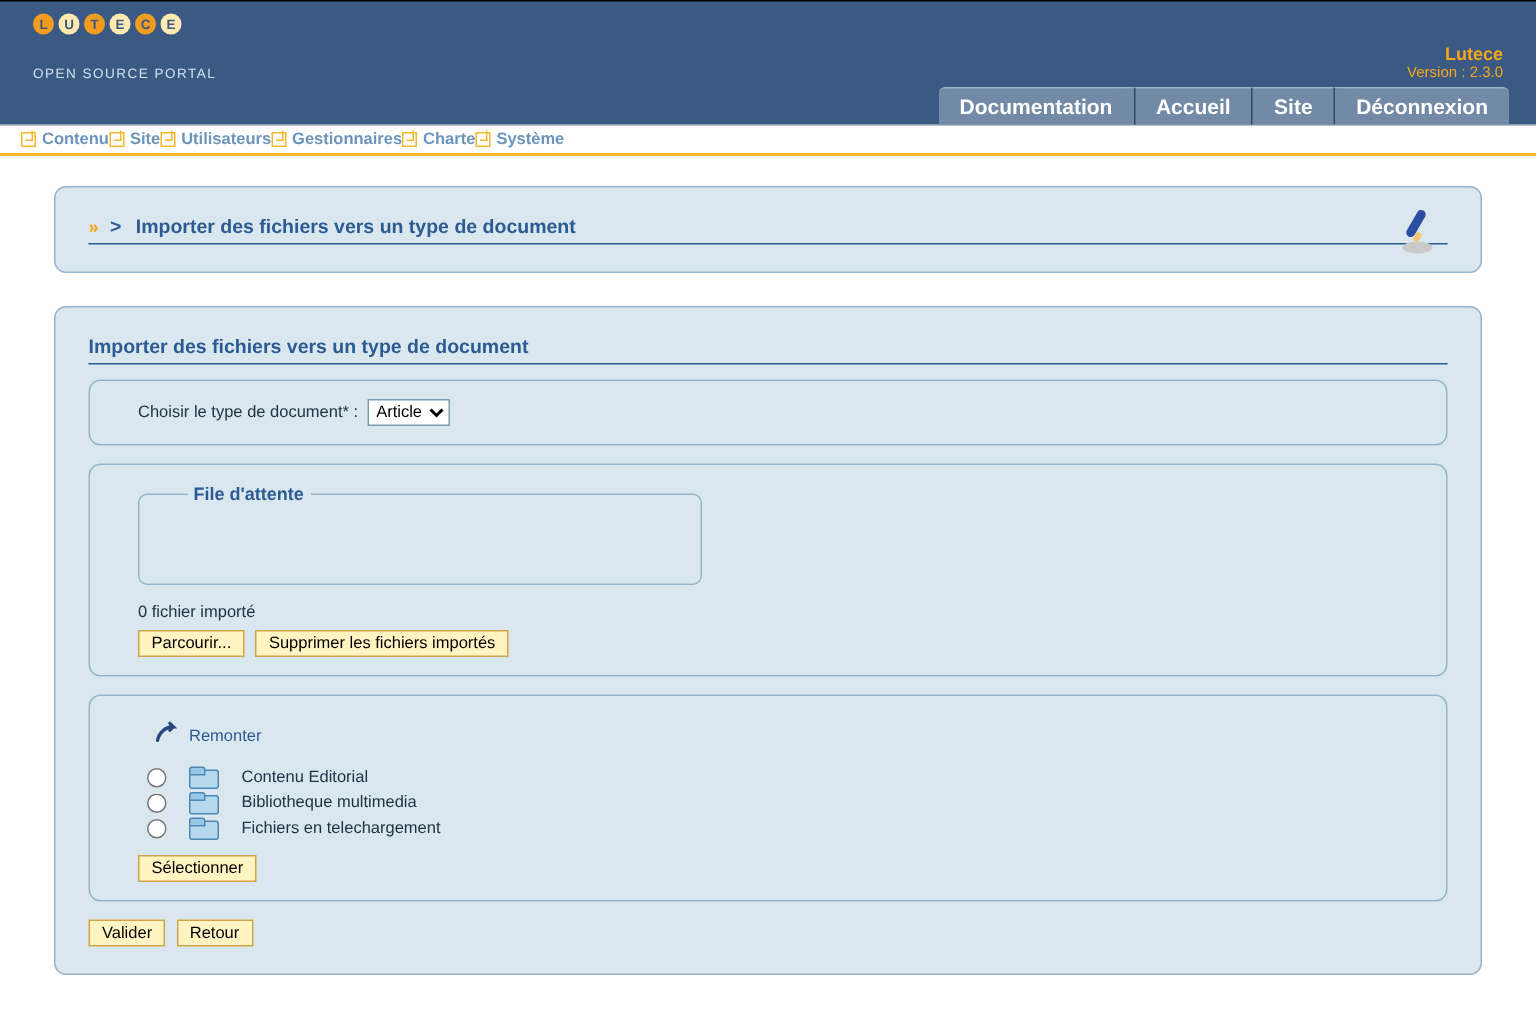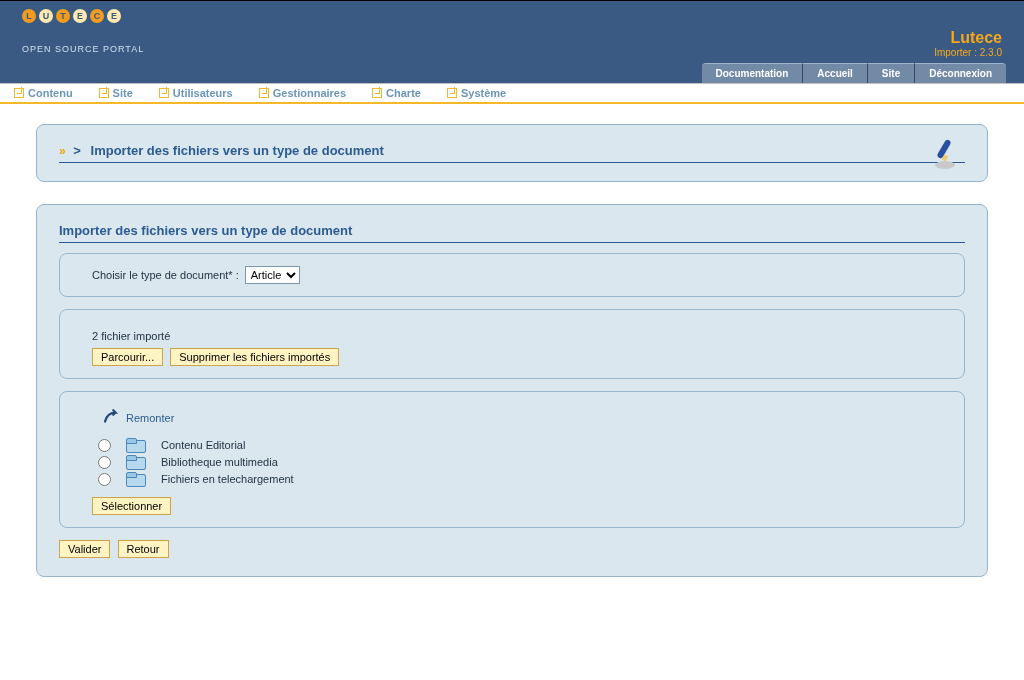--- a/index.html
+++ b/index.html
@@ -17,28 +17,28 @@
 html,body{margin:0;padding:0;font-family:Verdana,Arial,sans-serif;font-size:11px;color:#223344;background:#fff;}
 
 .topbar{background:var(--top-bg);height:82px;position:relative;border-top:1px solid #000;}
 .logo-block{position:absolute;left:22px;top:8px;color:#fff;}
 .logo-circles{display:flex;gap:3px;}
 .logo-circles span{display:inline-flex;width:14px;height:14px;border-radius:50%;align-items:center;justify-content:center;font-weight:bold;font-size:9px;color:#3a5a84;}
 .c-o{background:#f29c1f;color:#fff;}
 .c-y{background:#ffe9b0;}
 .portal-text{font-size:9px;letter-spacing:1px;color:#cfe0ef;margin-top:21px;}
 .brand-right{position:absolute;right:22px;top:28px;text-align:right;}
-.brand-right .name{color:#f8a71a;font-weight:bold;font-size:16px;}
+.brand-right .name{color:#f8a71a;font-weight:bold;font-size:12px;}
 .brand-right .ver{color:#f8a71a;font-size:10px;}
 .top-tabs{position:absolute;right:18px;bottom:0;display:flex;}
-.top-tabs div{background:var(--tab-bg);color:#fff;font-weight:bold;font-size:10px;padding:4px 14px;border-left:1px solid var(--tab-sep);border-top:1px solid #9db4cd;cursor:pointer;}
+.top-tabs div{background:var(--tab-bg);color:#fff;font-weight:bold;font-size:14px;padding:4px 14px;border-left:1px solid var(--tab-sep);border-top:1px solid #9db4cd;cursor:pointer;}
 .top-tabs div:first-child{border-left:none;border-top-left-radius:4px;}
 .top-tabs div:last-child{border-top-right-radius:4px;}
 
-.menubar{background:#fff;border-top:1px solid #c0c0c0;border-bottom:2px solid #f5b82a;padding:3px 14px;display:flex;gap:26px;align-items:flex-end;}
+.menubar{background:#fff;border-top:1px solid #c0c0c0;border-bottom:2px solid #f5b82a;padding:3px 14px;display:flex;align-items:flex-end;}
 .menubar .item{display:flex;align-items:center;gap:4px;color:#6b95bb;font-weight:bold;cursor:pointer;}
 .menubar .marker{width:8px;height:8px;border:1px solid #f5b82a;display:inline-block;position:relative;}
 .menubar .marker:after{content:"";position:absolute;left:2px;top:-2px;width:4px;height:6px;border-right:1px solid #f5b82a;border-bottom:1px solid #f5b82a;}
 
 .page{padding:20px 36px;}
 .panel{background:var(--light-panel);border:1px solid var(--border);border-radius:8px;padding:18px 22px;position:relative;}
 .panel + .panel{margin-top:22px;}
 .breadcrumb{color:var(--section-title);font-weight:bold;font-size:13px;border-bottom:1px solid var(--section-title);padding-bottom:4px;display:flex;align-items:center;gap:6px;}
 .bc-arrows{color:#f5a200;font-size:12px;letter-spacing:-2px;}
 .bc-sep{color:var(--section-title);}
@@ -73,21 +73,21 @@
       <span class="c-y">U</span>
       <span class="c-o">T</span>
       <span class="c-y">E</span>
       <span class="c-o">C</span>
       <span class="c-y">E</span>
     </div>
     <div class="portal-text">OPEN SOURCE PORTAL</div>
   </div>
   <div class="brand-right">
     <div class="name">Lutece</div>
-    <div class="ver">Importer : 2.3.0</div>
+    <div class="ver">Version : 2.3.0</div>
   </div>
   <div class="top-tabs">
     <div>Documentation</div>
     <div>Accueil</div>
     <div>Site</div>
     <div>Déconnexion</div>
   </div>
 </div>
 
 <div class="menubar">
@@ -140,21 +140,24 @@
     <fieldset>
       <div class="row-type">
         <span>Choisir le type de document* :</span>
         <select>
           <option>Article</option>
         </select>
       </div>
     </fieldset>
 
     <fieldset>
-      <div class="counter">2 fichier importé</div>
+      <fieldset class="inner-fieldset">
+        <legend class="queue-legend">File d'attente</legend>
+      </fieldset>
+      <div class="counter">0 fichier importé</div>
       <button class="btn">Parcourir...</button>
       <button class="btn">Supprimer les fichiers importés</button>
     </fieldset>
 
     <fieldset>
       <div class="space-link">
         <span class="up-arrow">
           <svg viewBox="0 0 24 24">
               <path d="M4 18 C 6 10, 12 6, 18 6 L15 3 M18 6 L15 9" stroke="#28487a" stroke-width="3" fill="none" stroke-linecap="round"></path>
             </svg>

